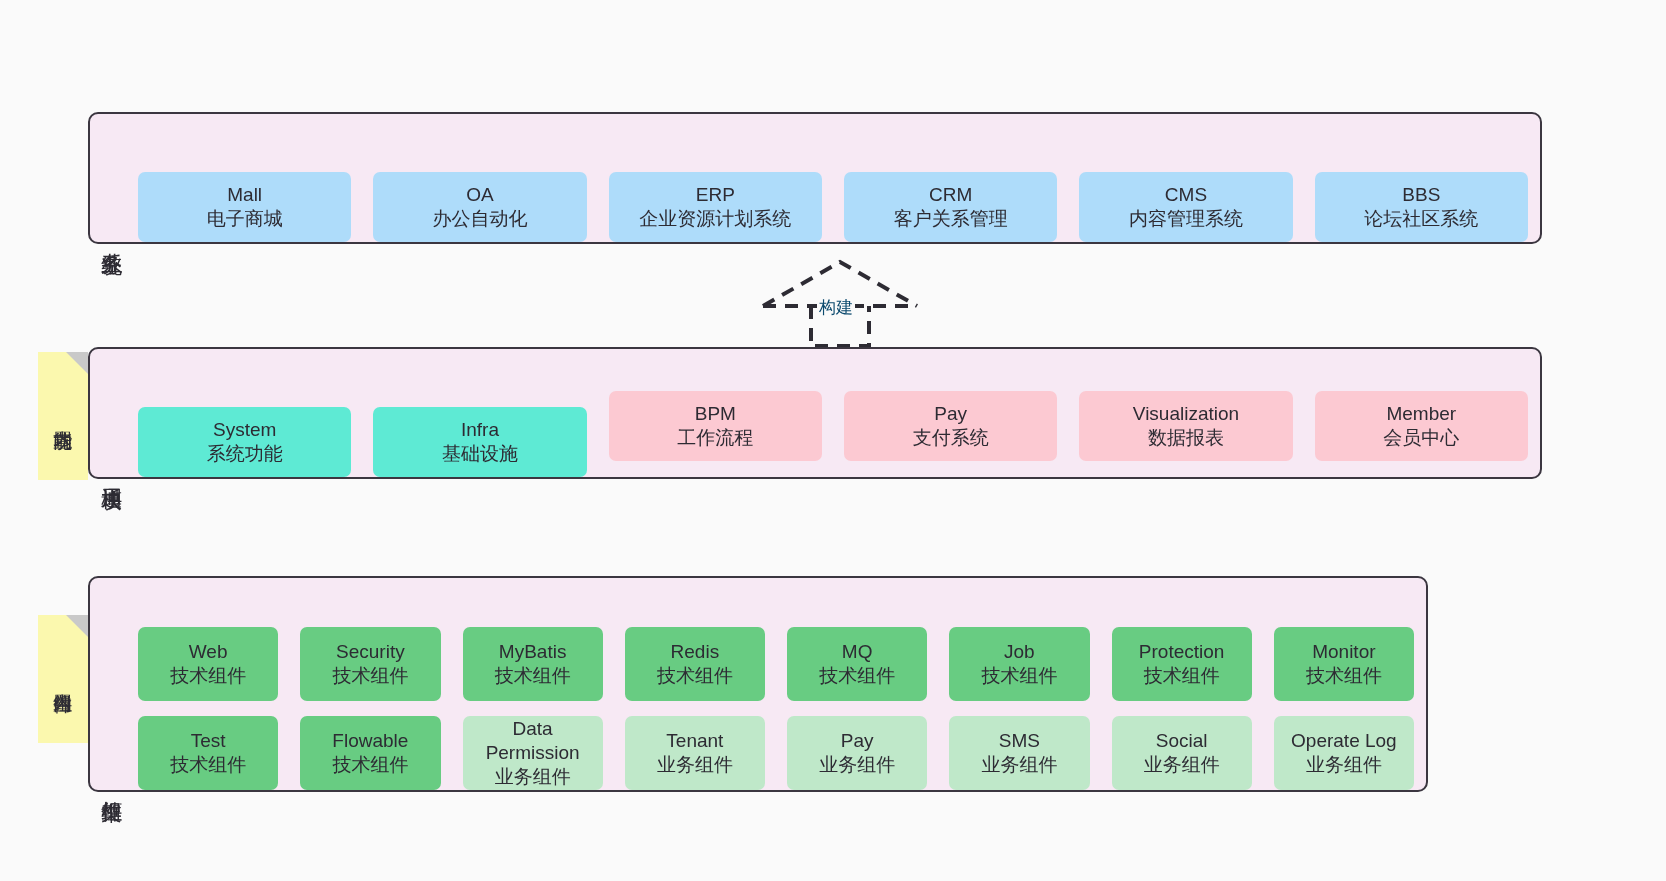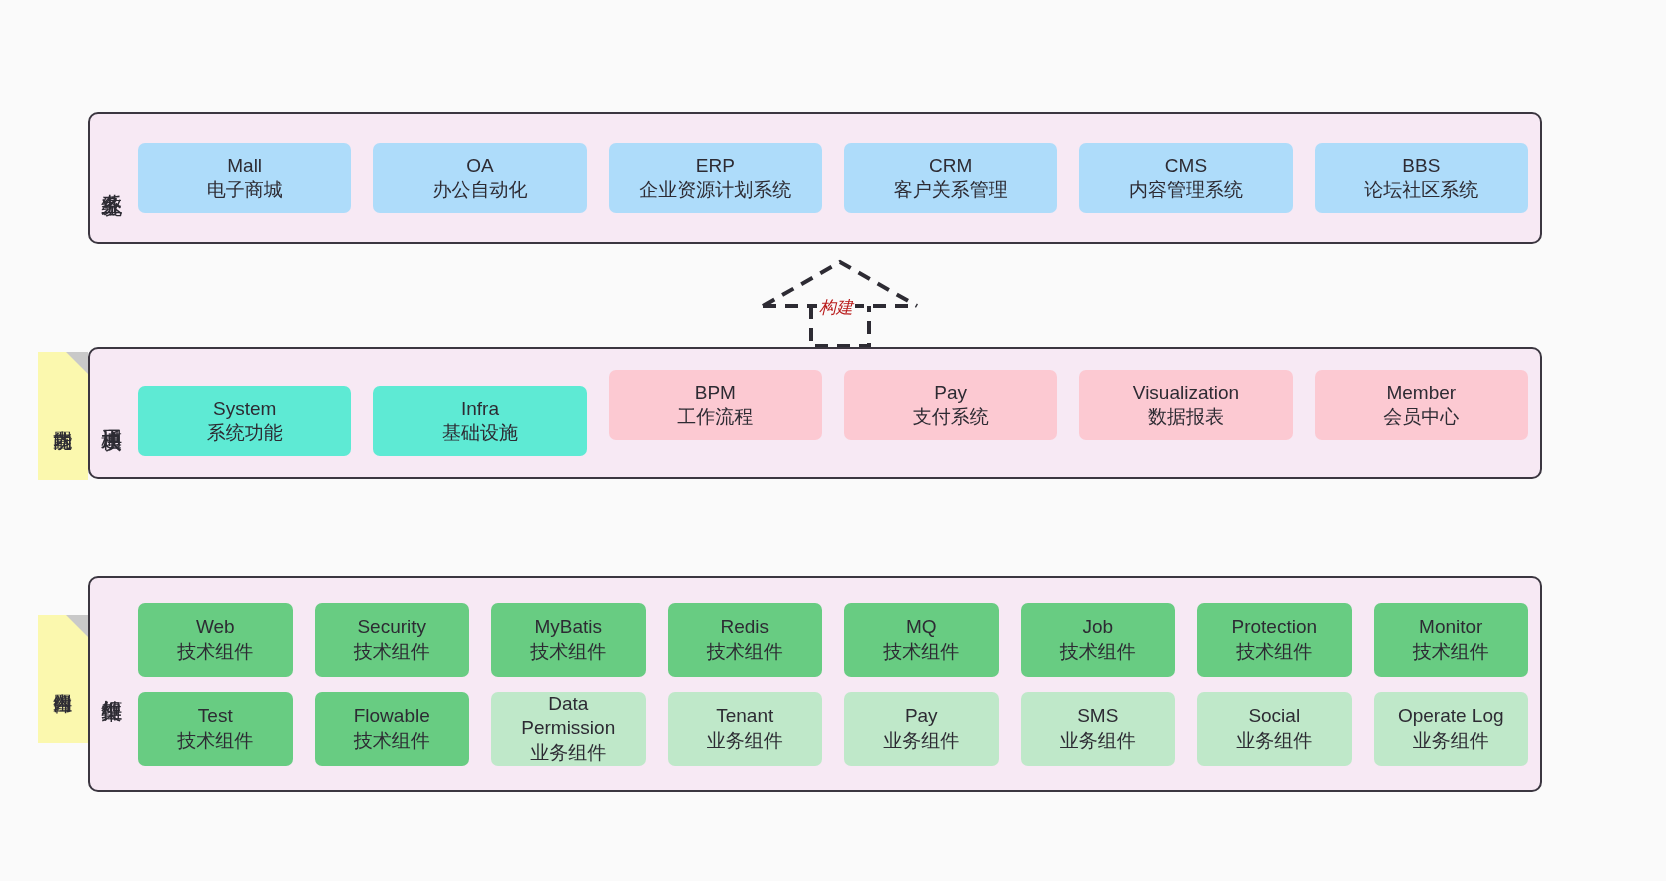--- a/index.html
+++ b/index.html
@@ -22,21 +22,21 @@
   }
 
   
   .layer {
     position: absolute;
     box-sizing: border-box;
     background: #f7e9f4;
     border: 2.5px solid #3b3640;
     border-radius: 10px;
     display: flex;
-    align-items: center;
+    align-items: flex-end;
   }
 
   .layer-title {
     flex: 0 0 auto;
     width: 44px;
     display: flex;
     align-items: center;
     justify-content: center;
     font-size: 21px;
     line-height: 1.12;
@@ -82,21 +82,21 @@
   
   .c-blue        { background: #aedcfa; }
   .c-red         { background: #5eead4; margin-top: 16px; }
   .c-pink        { background: #fcc9d2; }
   .c-green       { background: #68cc82; }
   .c-greenlight  { background: #bfe8c9; }
 
   
   #layer-business  { left: 88px;  top: 112px; width: 1454px; height: 132px; }
   #layer-common    { left: 88px;  top: 347px; width: 1454px; height: 132px; }
-  #layer-framework { left: 88px;  top: 576px; width: 1454px; height: 216px; }
+  #layer-framework { left: 88px;  top: 576px; width: 1340px; height: 216px; }
 
   #layer-business  .card { height: 70px; }
   #layer-common    .card { height: 70px; }
   #layer-framework .card { height: 74px; }
 
   
   .sticky {
     position: absolute;
     width: 50px;
     background: #fbf8ae;
@@ -125,25 +125,24 @@
   #sticky-framework { left: 38px; top: 615px; height: 128px; }
 
   
   .connector {
     position: absolute;
   }
   .connector svg { display: block; }
   .connector .conn-label {
     position: absolute;
     font-size: 17px;
-    color: #b91c1c;
+    color: #0c4a6e;
     background: #fafafa;
     padding: 0 2px;
     white-space: nowrap;
-    font-style: italic;
   }
   #connector-build      { left: 745px; top: 258px; width: 190px; height: 90px; }
   #connector-build .conn-label   { left: 72px; top: 38px; }
   #connector-implement  { left: 760px; top: 490px; width: 190px; height: 82px; }
   #connector-implement .conn-label { left: 68px; top: 32px; }
 </style>
 </head>
 <body>
 
 <div class="canvas">

